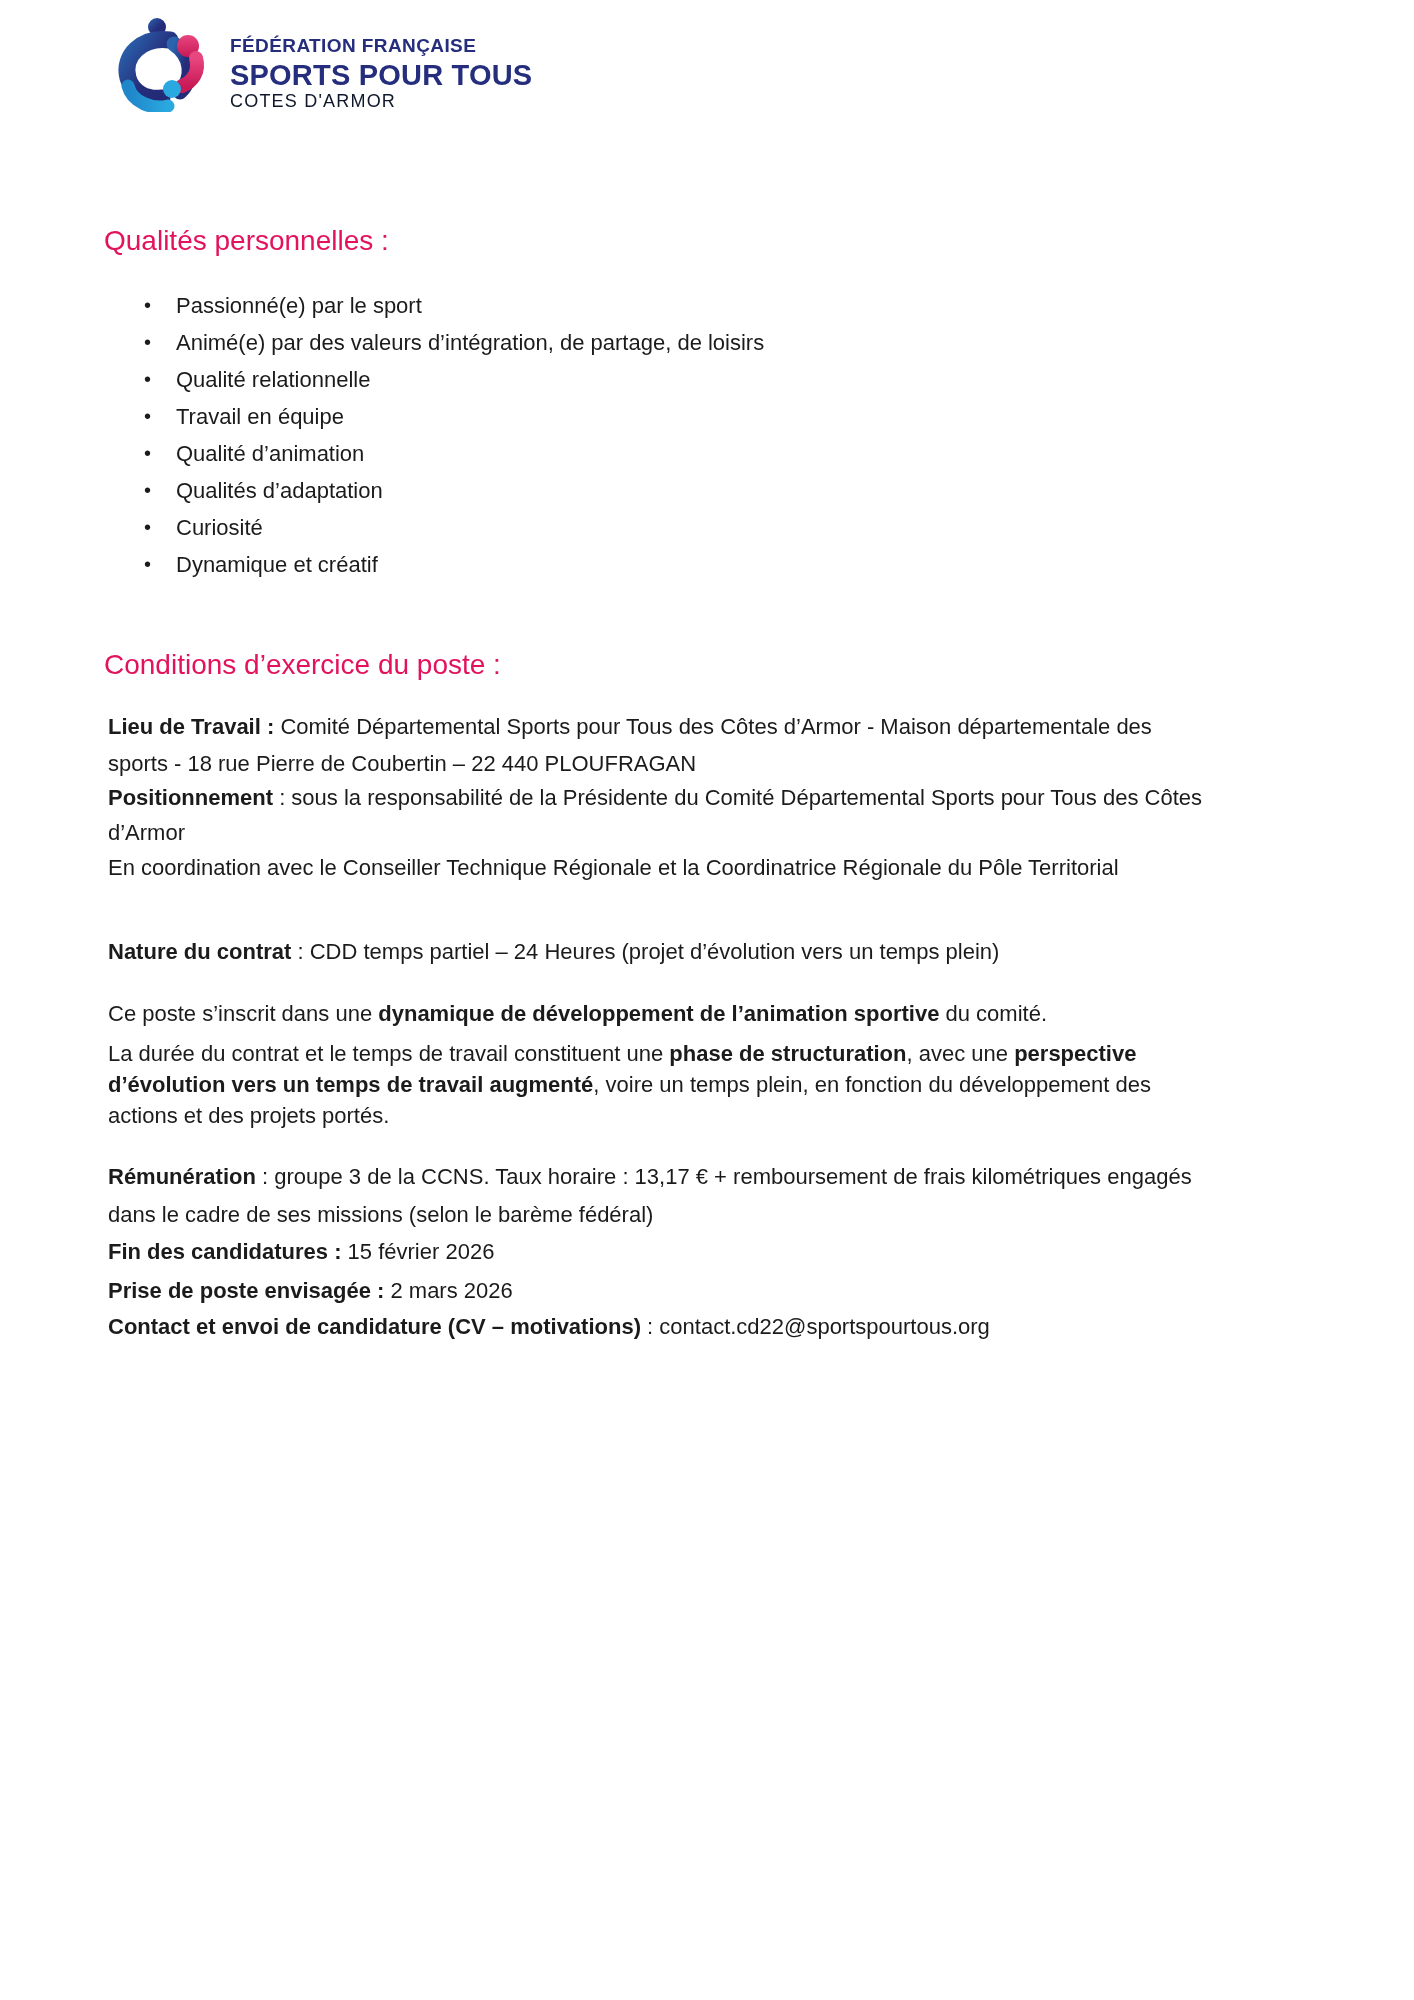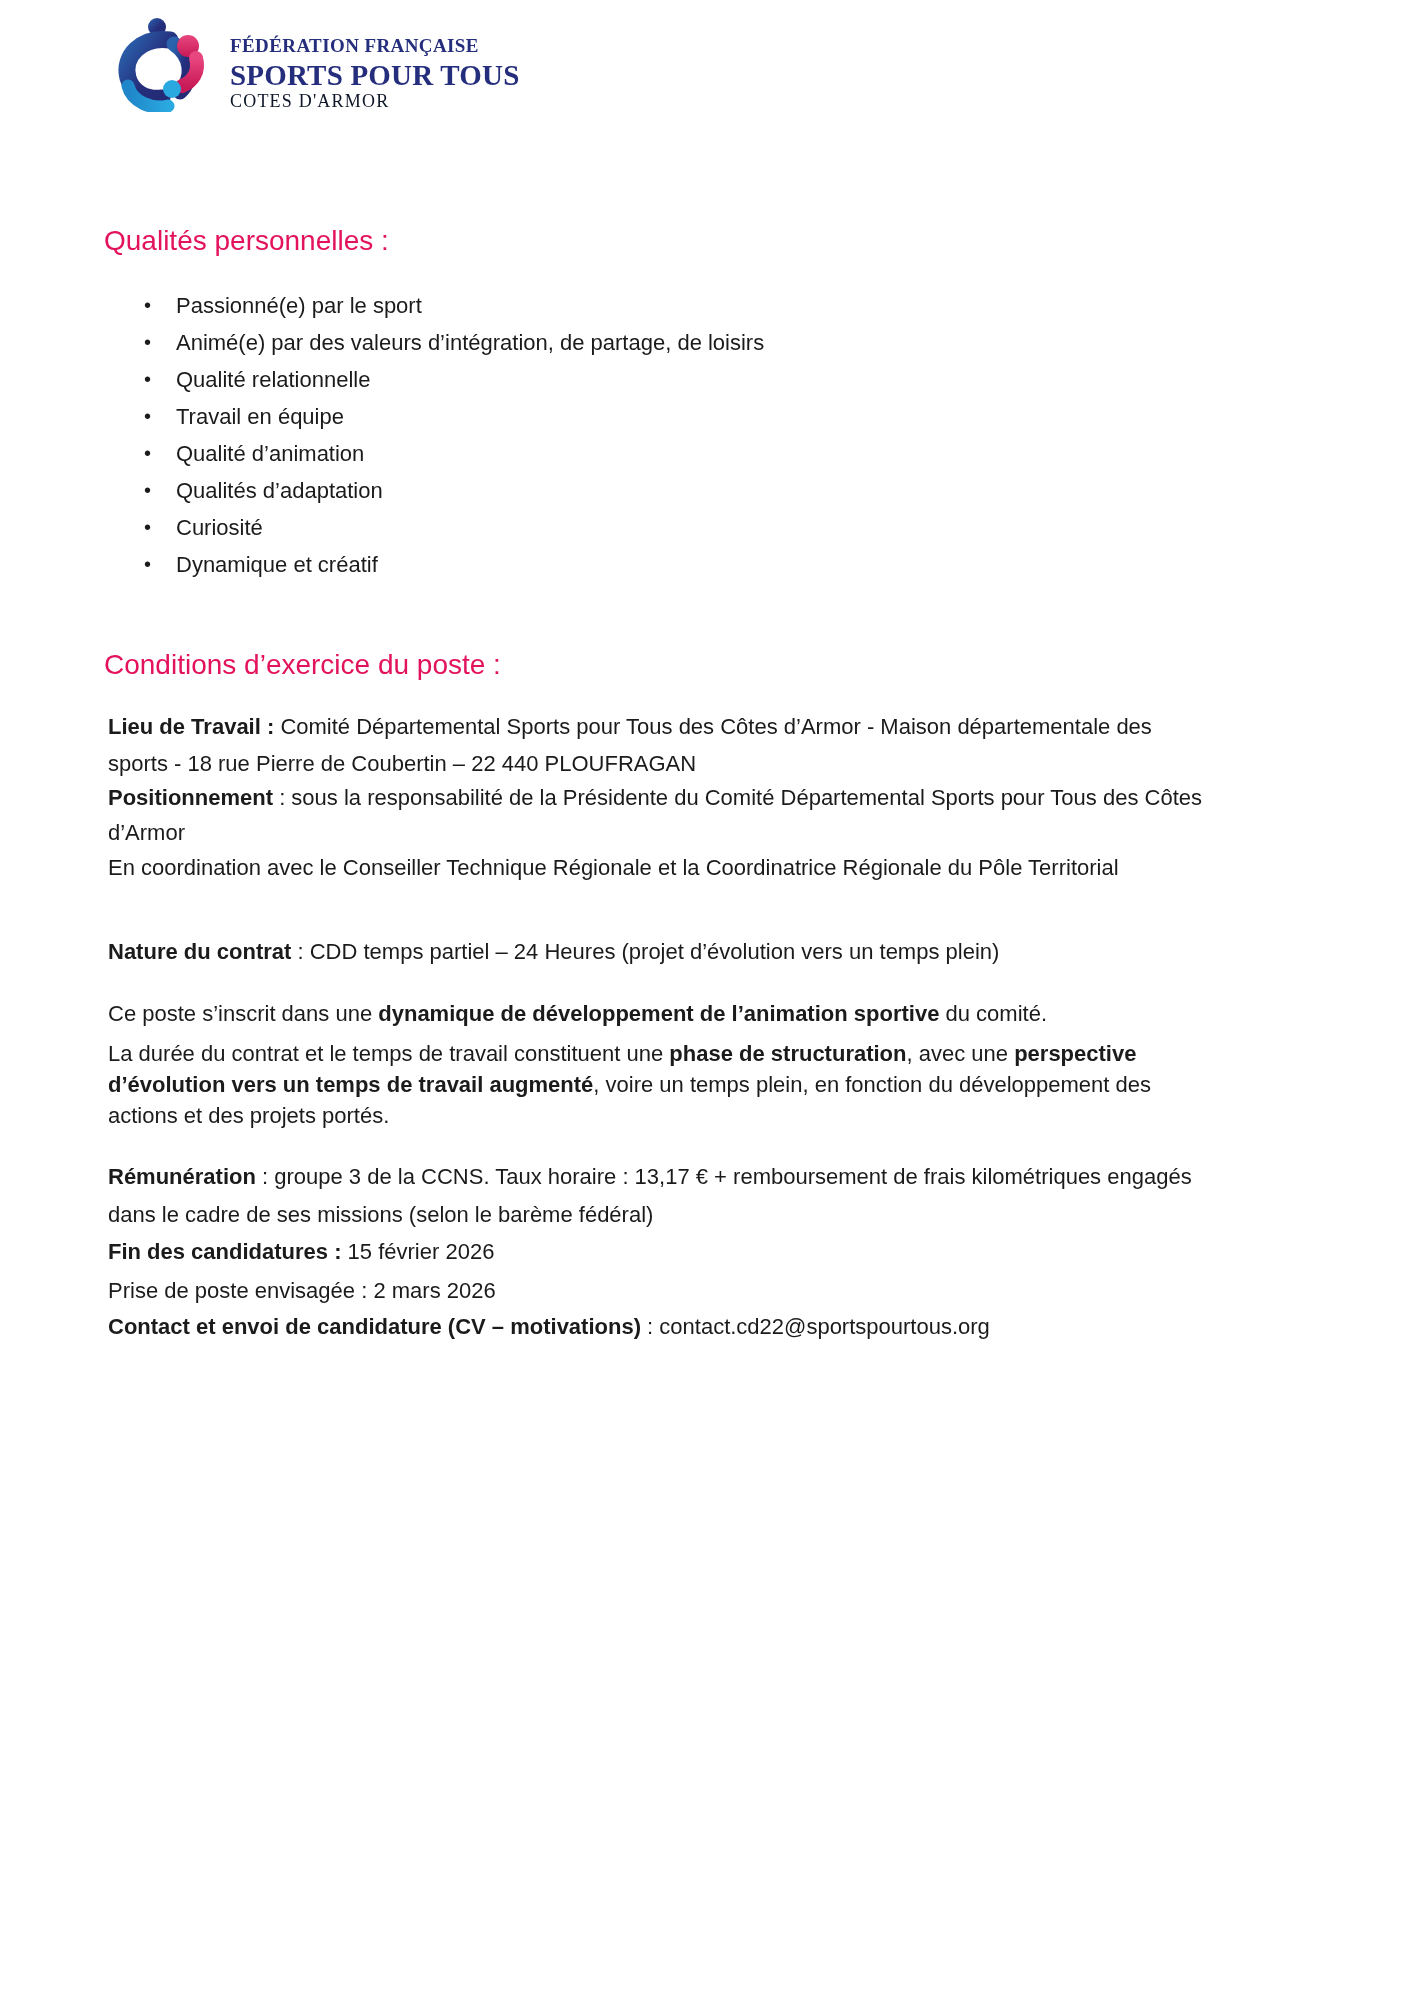--- a/index.html
+++ b/index.html
@@ -6,21 +6,21 @@
   .page {
     position:relative;
     width:1414px; height:2000px;
     background:#ffffff;
     font-family:"Liberation Sans", sans-serif;
     color:#1b1b1b;
     overflow:hidden;
   }
 
   
-  .logo { position:absolute; top:16px; left:112px; display:flex; align-items:flex-start;font-family:Liberation Serif, serif; }
+  .logo { position:absolute; top:16px; left:112px; display:flex; align-items:flex-start; }
   .logo-mark { width:104px; height:96px; flex:0 0 auto; }
   .logo-text { margin-left:14px; margin-top:20px; line-height:1.0; white-space:nowrap; }
   .logo-l1 { color:#252e7c; font-size:19px; font-weight:700; letter-spacing:0.4px; }
   .logo-l2 { color:#252e7c; font-size:29px; font-weight:800; letter-spacing:0.2px; margin-top:6px; }
   .logo-l3 { color:#0f172a; font-size:18px; font-weight:500; letter-spacing:1.2px; margin-top:2px; }
 
   
   .h-pink {
     position:absolute; left:104px;
     color:#e3125c; font-weight:400; font-size:28px; line-height:28px;
@@ -124,17 +124,17 @@
   <div class="para" id="p-nature"><span style="font-weight: 700;">Nature du contrat</span><span> : CDD temps partiel – 24 Heures (projet d’évolution vers un temps plein)</span></div>
 
   <div class="para" id="p-duree"><span>La durée du contrat et le temps de travail constituent une </span><span style="font-weight: 700;">phase de structuration</span><span>, avec une </span><span style="font-weight: 700;">perspective d’évolution vers un temps de travail augmenté</span><span>, voire un temps plein, en fonction du développement des actions et des projets portés.</span></div>
 
   <div class="para" id="p-ceposte"><span>Ce poste s’inscrit dans une </span><span style="font-weight: 700;">dynamique de développement de l’animation sportive</span><span> du comité.</span></div>
 
   <div class="para" id="p-remuneration"><span style="font-weight: 700;">Rémunération</span><span> : groupe 3 de la CCNS. Taux horaire : 13,17 € + remboursement de frais kilométriques engagés dans le cadre de ses missions (selon le barème fédéral)</span></div>
 
   <div class="para" id="p-fin"><span style="font-weight: 700;">Fin des candidatures :</span><span> 15 février 2026</span></div>
 
-  <div class="para" id="p-prise"><span style="font-weight: 400;">Prise de poste envisagée :</span><span> 2 mars 2026</span></div>
+  <div class="para" id="p-prise"><span style="font-weight: 700;">Prise de poste envisagée :</span><span> 2 mars 2026</span></div>
 
   <div class="para" id="p-contact"><span style="font-weight: 700;">Contact et envoi de candidature (CV – motivations)</span><span> : contact.cd22@sportspourtous.org</span></div>
 
 </div>
 
 </body></html>

